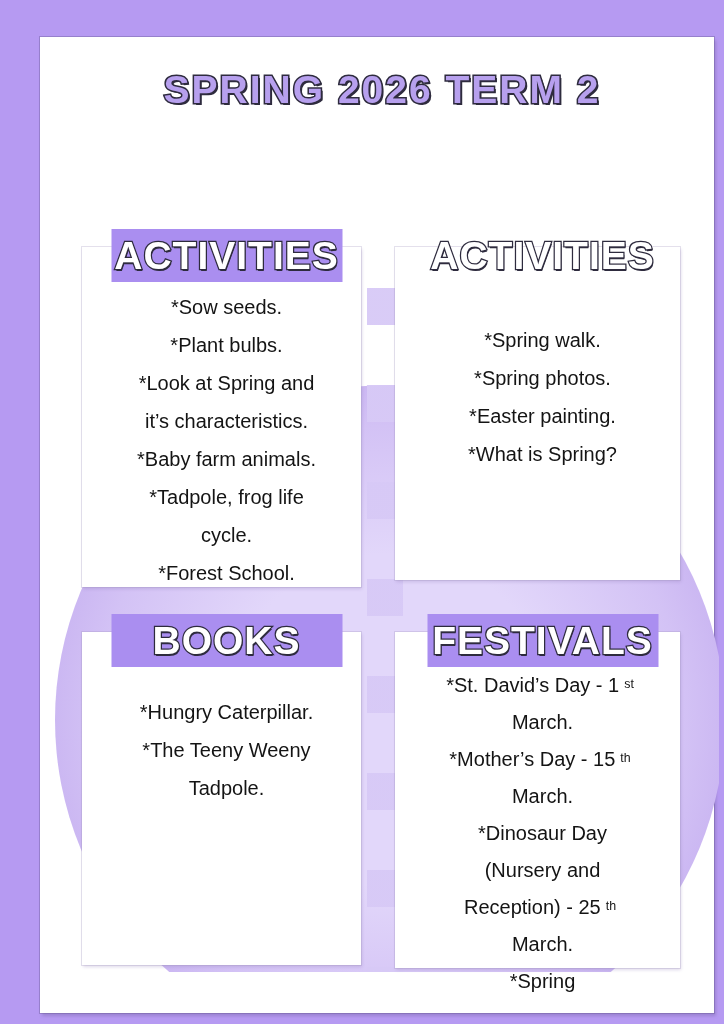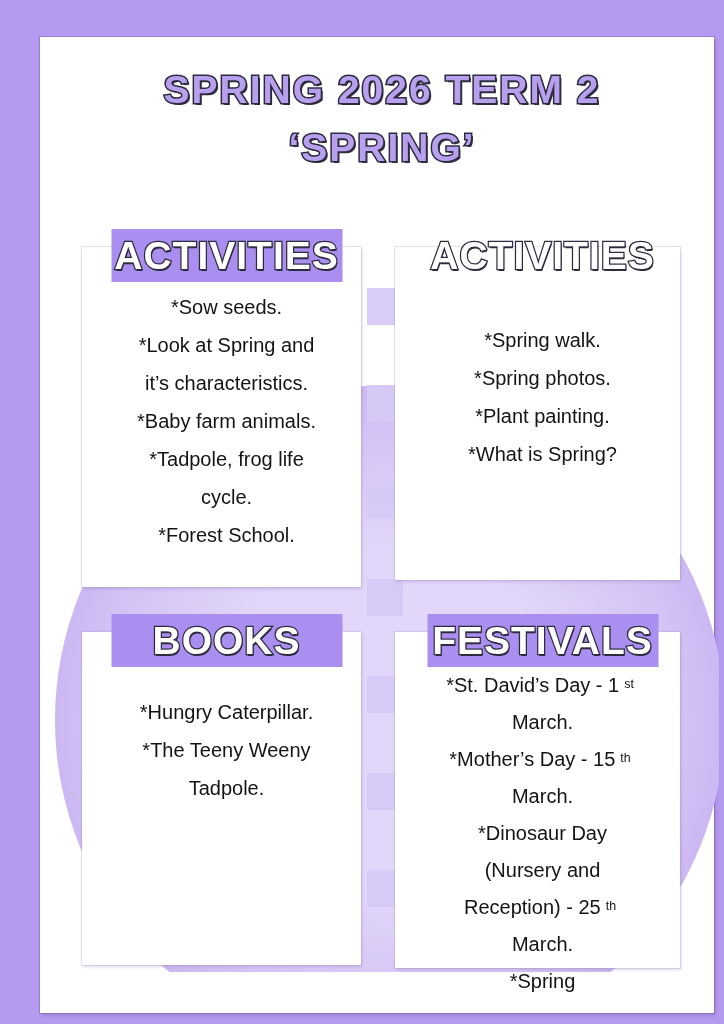--- a/index.html
+++ b/index.html
@@ -94,44 +94,44 @@
 
 <div class="page-inner">
 
   <div class="decor">
     <div class="bg-circle"></div>
     <div class="checker-strip"></div>
   </div>
 
   <div class="title">
     <span class="bubble title-line">SPRING 2026 TERM 2</span>
-    <span class="bubble title-line">‘SPRING’</span>
   </div>
 
   <div class="card" id="card-activities-left">
     <div class="card-header boxed">
       <span class="bubble header-text">ACTIVITIES</span>
     </div>
     <div class="card-body">
         <div class="item">*Sow seeds.</div>
+        <div class="item">*Plant bulbs.</div>
         <div class="item">*Look at Spring and<br>it’s characteristics.</div>
         <div class="item">*Baby farm animals.</div>
         <div class="item">*Tadpole, frog life<br>cycle.</div>
         <div class="item">*Forest School.</div>
       </div>
   </div>
 
   <div class="card" id="card-activities-right">
     <div class="card-header">
       <span class="bubble header-text">ACTIVITIES</span>
     </div>
     <div class="card-body">
         <div class="item">*Spring walk.</div>
         <div class="item">*Spring photos.</div>
-        <div class="item">*Plant painting.</div>
+        <div class="item">*Easter painting.</div>
         <div class="item">*What is Spring?</div>
       </div>
   </div>
 
   <div class="card" id="card-books">
     <div class="card-header boxed">
       <span class="bubble header-text">BOOKS</span>
     </div>
     <div class="card-body">
         <div class="item">*Hungry Caterpillar.</div>

